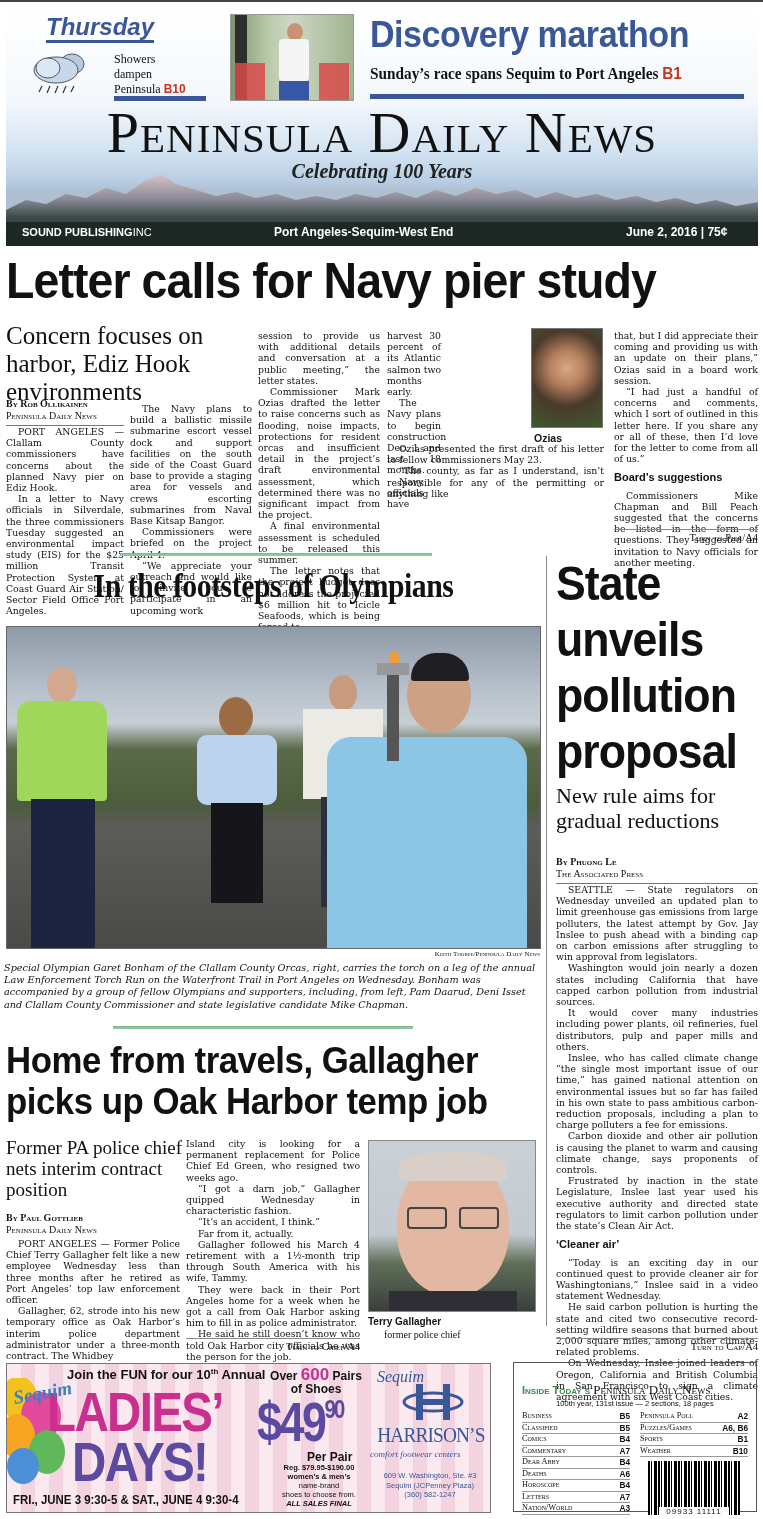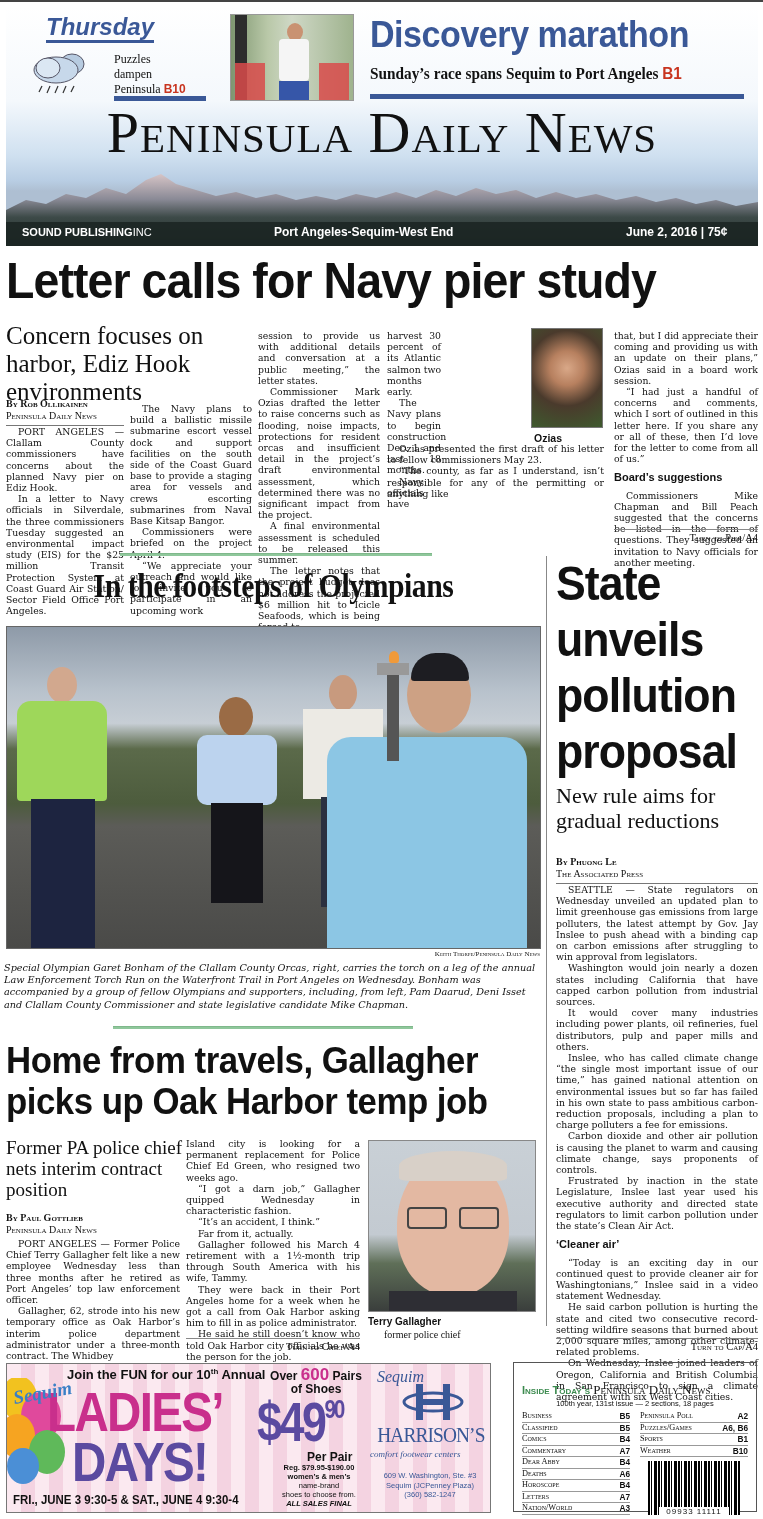--- a/index.html
+++ b/index.html
@@ -112,21 +112,21 @@
     <ellipse cx="20" cy="20" rx="12" ry="10" fill="#dbe7f3" stroke="#556" stroke-width="1"></ellipse>
     <g stroke="#333" stroke-width="1.2">
       <line x1="14" y1="38" x2="11" y2="44"></line>
         <line x1="22" y1="38" x2="19" y2="45"></line>
       <line x1="30" y1="38" x2="27" y2="45"></line>
         <line x1="38" y1="38" x2="35" y2="45"></line>
         <line x1="46" y1="38" x2="43" y2="44"></line>
     </g>
   </svg>
   <div class="abs weather-text">
-    <div>Puzzles</div>
+    <div>Showers</div>
     <div>dampen</div>
     <div><span>Peninsula</span> <span class="pg">B10</span></div>
   </div>
   <div class="abs weather-rule"></div>
 
   <div class="abs promo-photo">
     <div style="position:absolute;left:4px;top:0;width:12px;height:87px;background:#2d2d2d;"></div>
     <div style="position:absolute;left:4px;top:48px;width:30px;height:40px;background:#d94b4b;opacity:.85;"></div>
     <div style="position:absolute;right:4px;top:48px;width:30px;height:40px;background:#d94b4b;opacity:.85;"></div>
     <div style="position:absolute;left:56px;top:8px;width:16px;height:18px;border-radius:50%;background:#c99272;"></div>
@@ -145,20 +145,21 @@
         <stop offset="0" stop-color="#d6c4c6"></stop>
           <stop offset="0.35" stop-color="#8a8a96"></stop>
           <stop offset="0.6" stop-color="#3d4a48"></stop>
           <stop offset="1" stop-color="#1f2a27"></stop>
       </linearGradient>
     </defs>
     <path d="M0,40 L20,30 L40,34 L60,24 L80,28 L100,18 L120,24 L140,10 L155,4 L170,14 L190,20 L210,26 L230,22 L250,28 L270,24 L290,30 L310,26 L330,30 L350,24 L370,28 L390,22 L410,28 L430,20 L450,26 L470,18 L490,24 L510,20 L530,28 L550,22 L570,28 L590,24 L610,30 L630,26 L650,32 L670,28 L690,34 L710,30 L730,36 L752,32 L752,76 L0,76 Z" fill="url(#mtn)"></path>
     <path d="M0,52 L752,52 L752,76 L0,76 Z" fill="#1c2623" opacity="0.9"></path>
   </svg>
   <div class="abs nameplate">Peninsula Daily News</div>
+  <div class="abs tagline">Celebrating 100 Years</div>
   <div class="abs folio-publisher"><span>SOUND PUBLISHING</span><span class="inc">INC</span></div>
   <div class="abs folio-edition">Port Angeles-Sequim-West End</div>
   <div class="abs folio-date">June 2, 2016 | 75¢</div>
 </div>
 
 <div class="abs lead-headline">Letter calls for Navy pier study</div>
 <div class="abs lead-deck">Concern focuses on harbor, Ediz Hook environments</div>
 
 <div class="abs" style="left:6px;top:398px;width:118px;">
   <div class="byline">By Rob Ollikainen</div>

